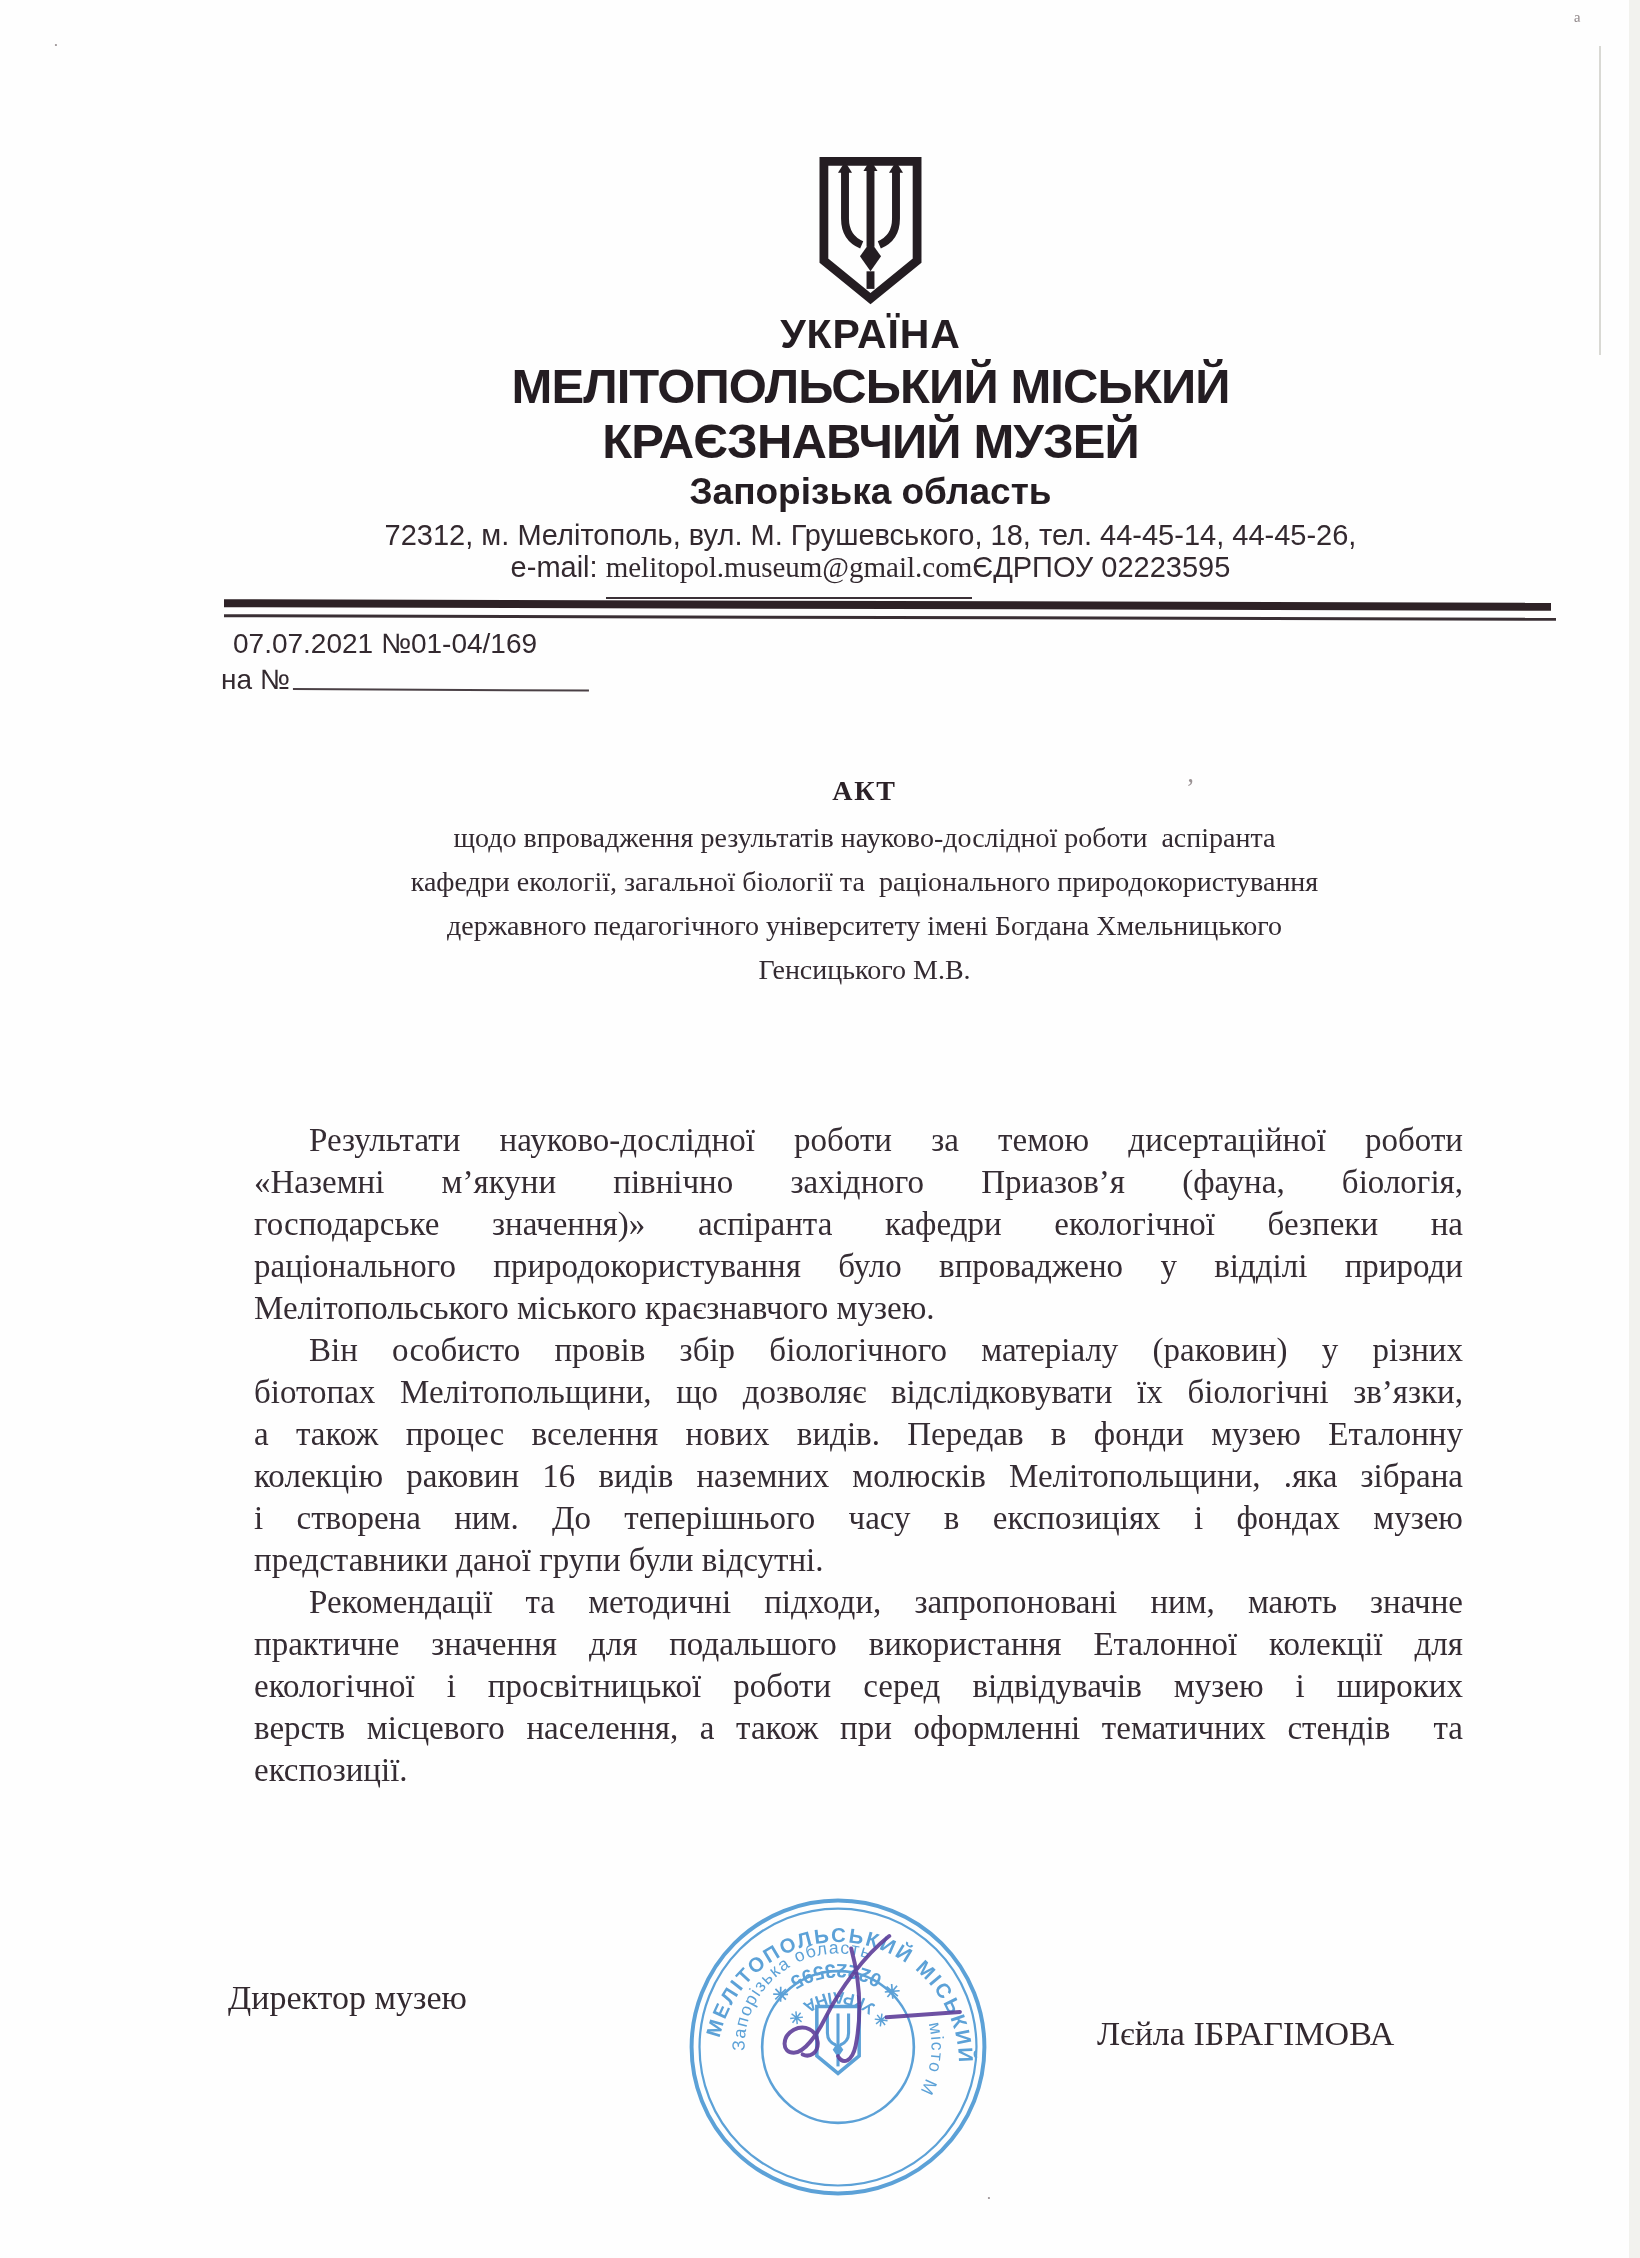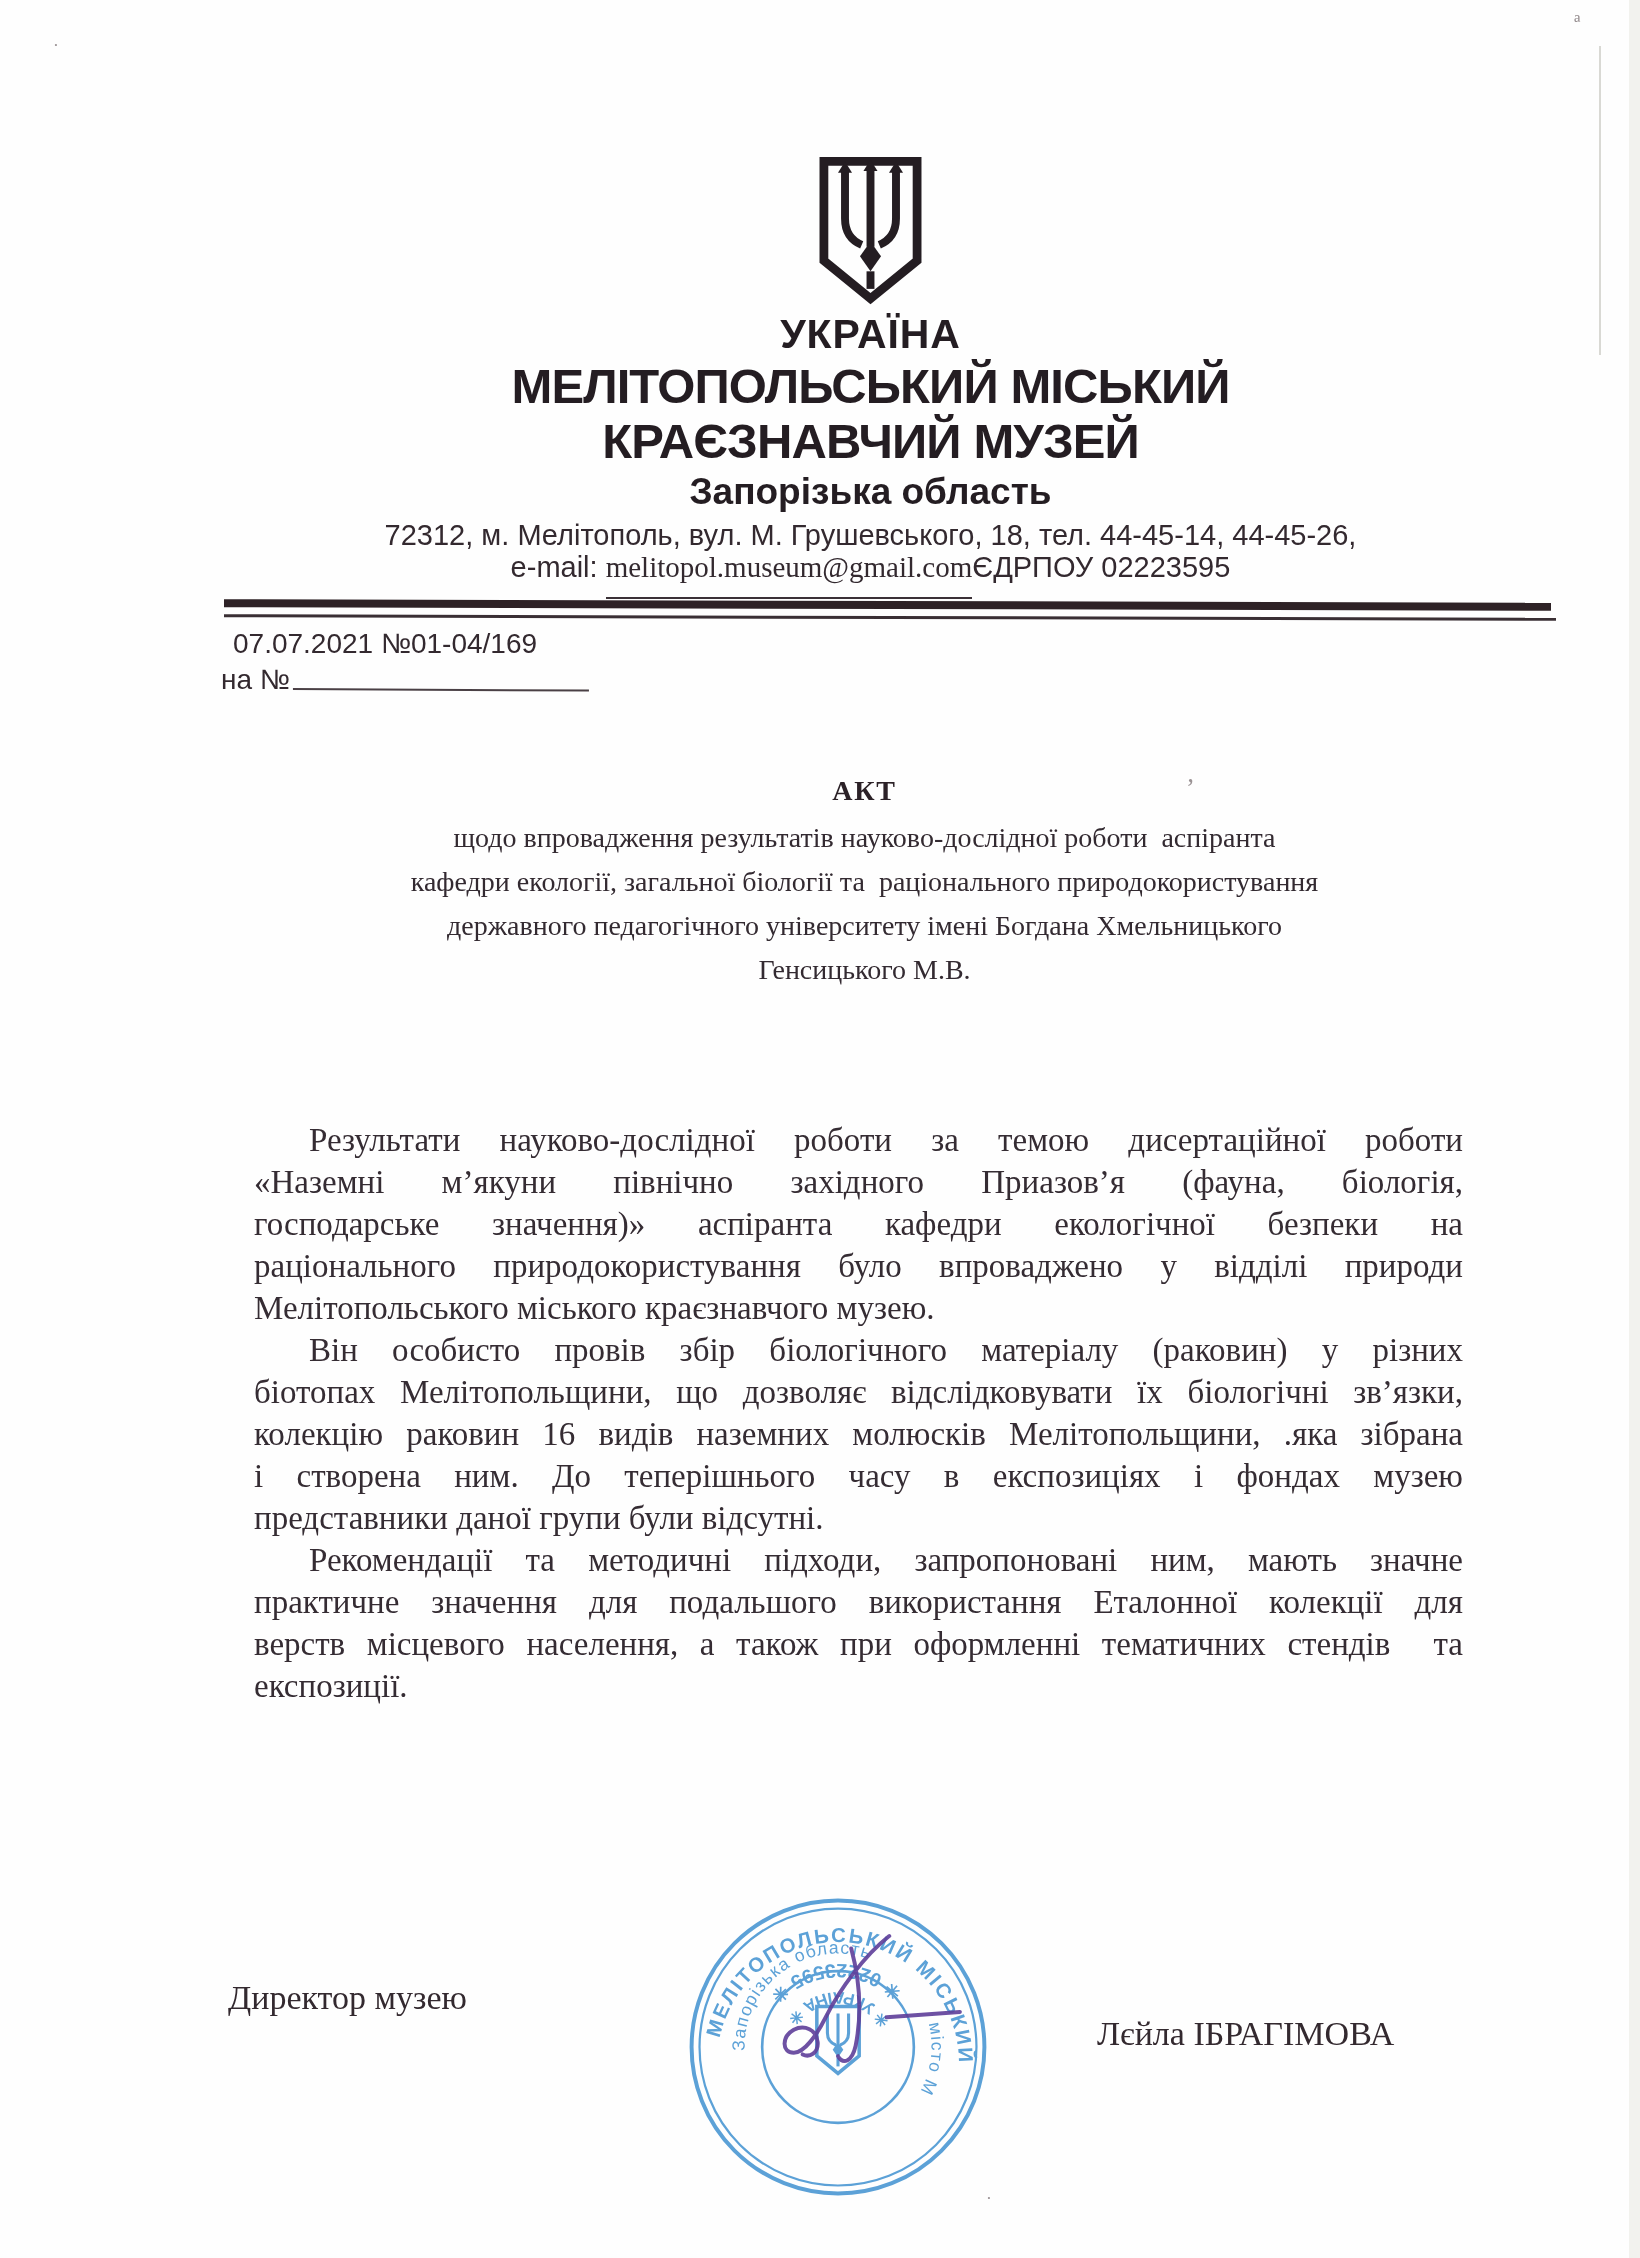--- a/index.html
+++ b/index.html
@@ -98,27 +98,29 @@
     <div class="para">
         <div class="jline">Результати науково-дослідної роботи за темою дисертаційної роботи</div>
         <div class="jline">«Наземні м’якуни північно західного Приазов’я (фауна, біологія,</div>
         <div class="jline">господарське значення)» аспіранта кафедри екологічної безпеки на</div>
         <div class="jline">раціонального природокористування було впроваджено у відділі природи</div>
         <div class="jline">Мелітопольського міського краєзнавчого музею.</div>
       </div>
     <div class="para">
         <div class="jline">Він особисто провів збір біологічного матеріалу (раковин) у різних</div>
         <div class="jline">біотопах Мелітопольщини, що дозволяє відслідковувати їх біологічні зв’язки,</div>
+        <div class="jline">а також процес вселення нових видів. Передав в фонди музею Еталонну</div>
         <div class="jline">колекцію раковин 16 видів наземних молюсків Мелітопольщини, .яка зібрана</div>
         <div class="jline">і створена ним. До теперішнього часу в експозиціях і фондах музею</div>
         <div class="jline">представники даної групи були відсутні.</div>
       </div>
     <div class="para">
         <div class="jline">Рекомендації та методичні підходи, запропоновані ним, мають значне</div>
         <div class="jline">практичне значення для подальшого використання Еталонної колекції для</div>
+        <div class="jline">екологічної і просвітницької роботи серед відвідувачів музею і широких</div>
         <div class="jline">верств місцевого населення, а також при оформленні тематичних стендів&nbsp; та</div>
         <div class="jline">експозиції.</div>
       </div>
   </div>
 
   <div class="sig-role">Директор музею</div>
   <div class="sig-name">Лєйла ІБРАГІМОВА</div>
 
   <svg class="stamp" viewBox="-178 -178 356 356">
     <g stroke="#4695d2" fill="none">

